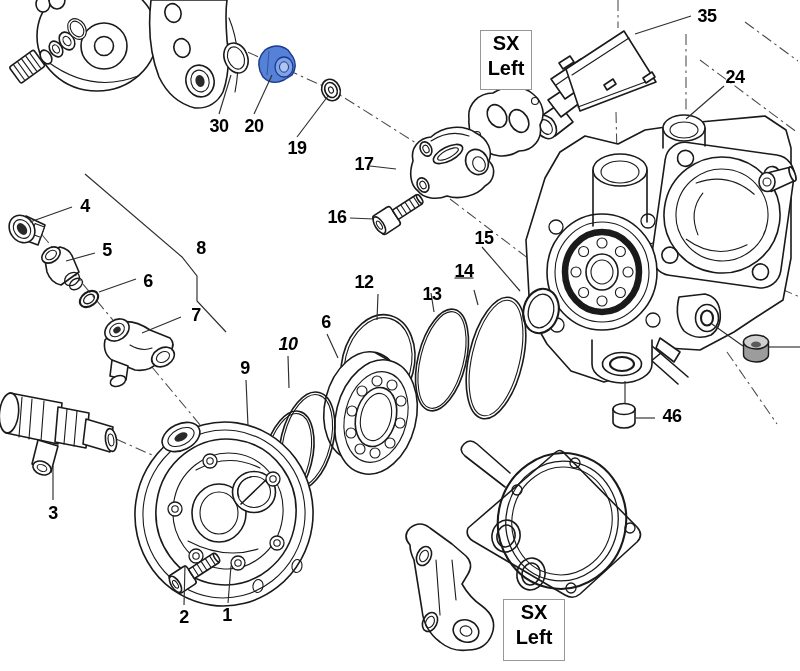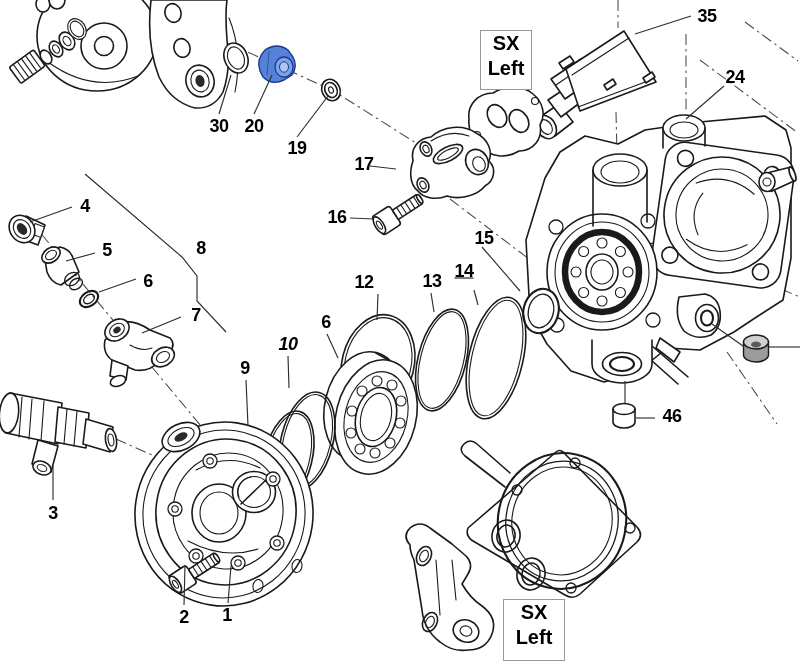--- a/index.html
+++ b/index.html
@@ -411,21 +411,21 @@
       <div class="part-label" style="left: 53px; top: 513px;">3</div>
       <div class="part-label" style="left: 85px; top: 206px;">4</div>
       <div class="part-label" style="left: 107px; top: 250px;">5</div>
       <div class="part-label" style="left: 148px; top: 281px;">6</div>
       <div class="part-label" style="left: 196px; top: 315px;">7</div>
       <div class="part-label" style="left: 201px; top: 248px;">8</div>
       <div class="part-label" style="left: 245px; top: 368px;">9</div>
       <div class="part-label" style="left: 288px; top: 344px; font-style: italic;">10</div>
       <div class="part-label" style="left: 326px; top: 322px;">6</div>
       <div class="part-label" style="left: 364px; top: 282px;">12</div>
-      <div class="part-label" style="left: 432px; top: 281px;">13</div>
+      <div class="part-label" style="left: 432px; top: 294px;">13</div>
       <div class="part-label" style="left: 464px; top: 271px; text-decoration: underline;">14</div>
       <div class="part-label" style="left: 484px; top: 238px;">15</div>
       <div class="part-label" style="left: 337px; top: 217px;">16</div>
       <div class="part-label" style="left: 364px; top: 164px;">17</div>
       <div class="part-label" style="left: 297px; top: 148px;">19</div>
       <div class="part-label" style="left: 254px; top: 126px;">20</div>
       <div class="part-label" style="left: 219px; top: 126px;">30</div>
       <div class="part-label" style="left: 707px; top: 16px;">35</div>
       <div class="part-label" style="left: 735px; top: 77px;">24</div>
       <div class="part-label" style="left: 672px; top: 416px;">46</div>

